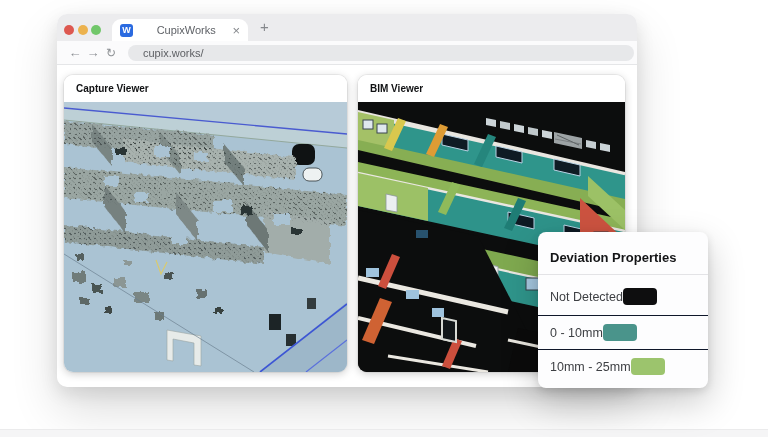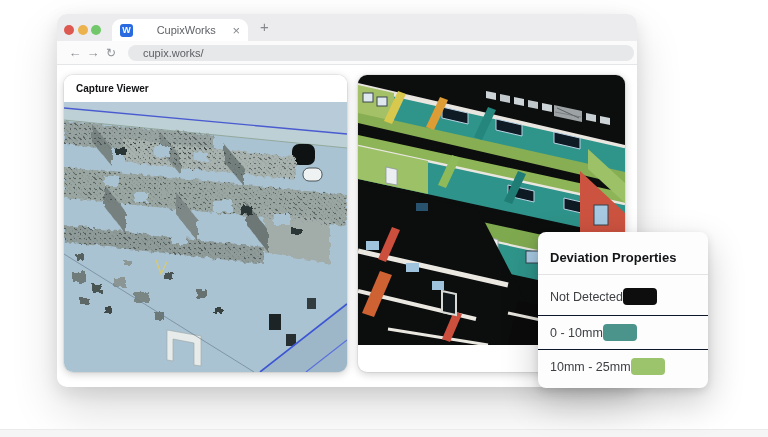--- a/index.html
+++ b/index.html
@@ -160,20 +160,21 @@
           <rect x="243" y="196" width="9" height="11" fill="#323b3d"></rect>
           <line x1="0" y1="152" x2="190" y2="270" stroke="#6a7f8e" stroke-width="0.9" opacity="0.75"></line>
           <path d="M92,158 l5,14 6,-12" fill="none" stroke="#d9ca6e" stroke-width="1.2"></path>
           <polygon points="283,200 283,270 196,270" fill="#9db7c9"></polygon>
           <line x1="196" y1="270" x2="283" y2="202" stroke="#3c55d4" stroke-width="1.6"></line>
           <line x1="242" y1="270" x2="283" y2="238" stroke="#5a70dc" stroke-width="1.2"></line>
         </svg>
       </div>
 
       <div class="card card-bim">
+        <div class="card-header">BIM Viewer</div>
         <svg viewBox="0 0 267 270" preserveAspectRatio="none">
           <rect width="267" height="270" fill="#0c0d0d"></rect>
 
           <g>
             <polygon points="128,16 138,18 138,25 128,23" fill="#ccd4d8"></polygon>
             <polygon points="142,19 152,21 152,28 142,26" fill="#c2cacd"></polygon>
             <polygon points="156,22 166,24 166,31 156,29" fill="#ccd4d8"></polygon>
             <polygon points="170,25 180,27 180,34 170,32" fill="#bfc7ca"></polygon>
             <polygon points="184,28 194,30 194,37 184,35" fill="#ccd4d8"></polygon>
             <polygon points="228,38 238,40 238,47 228,45" fill="#c6ced1"></polygon>

